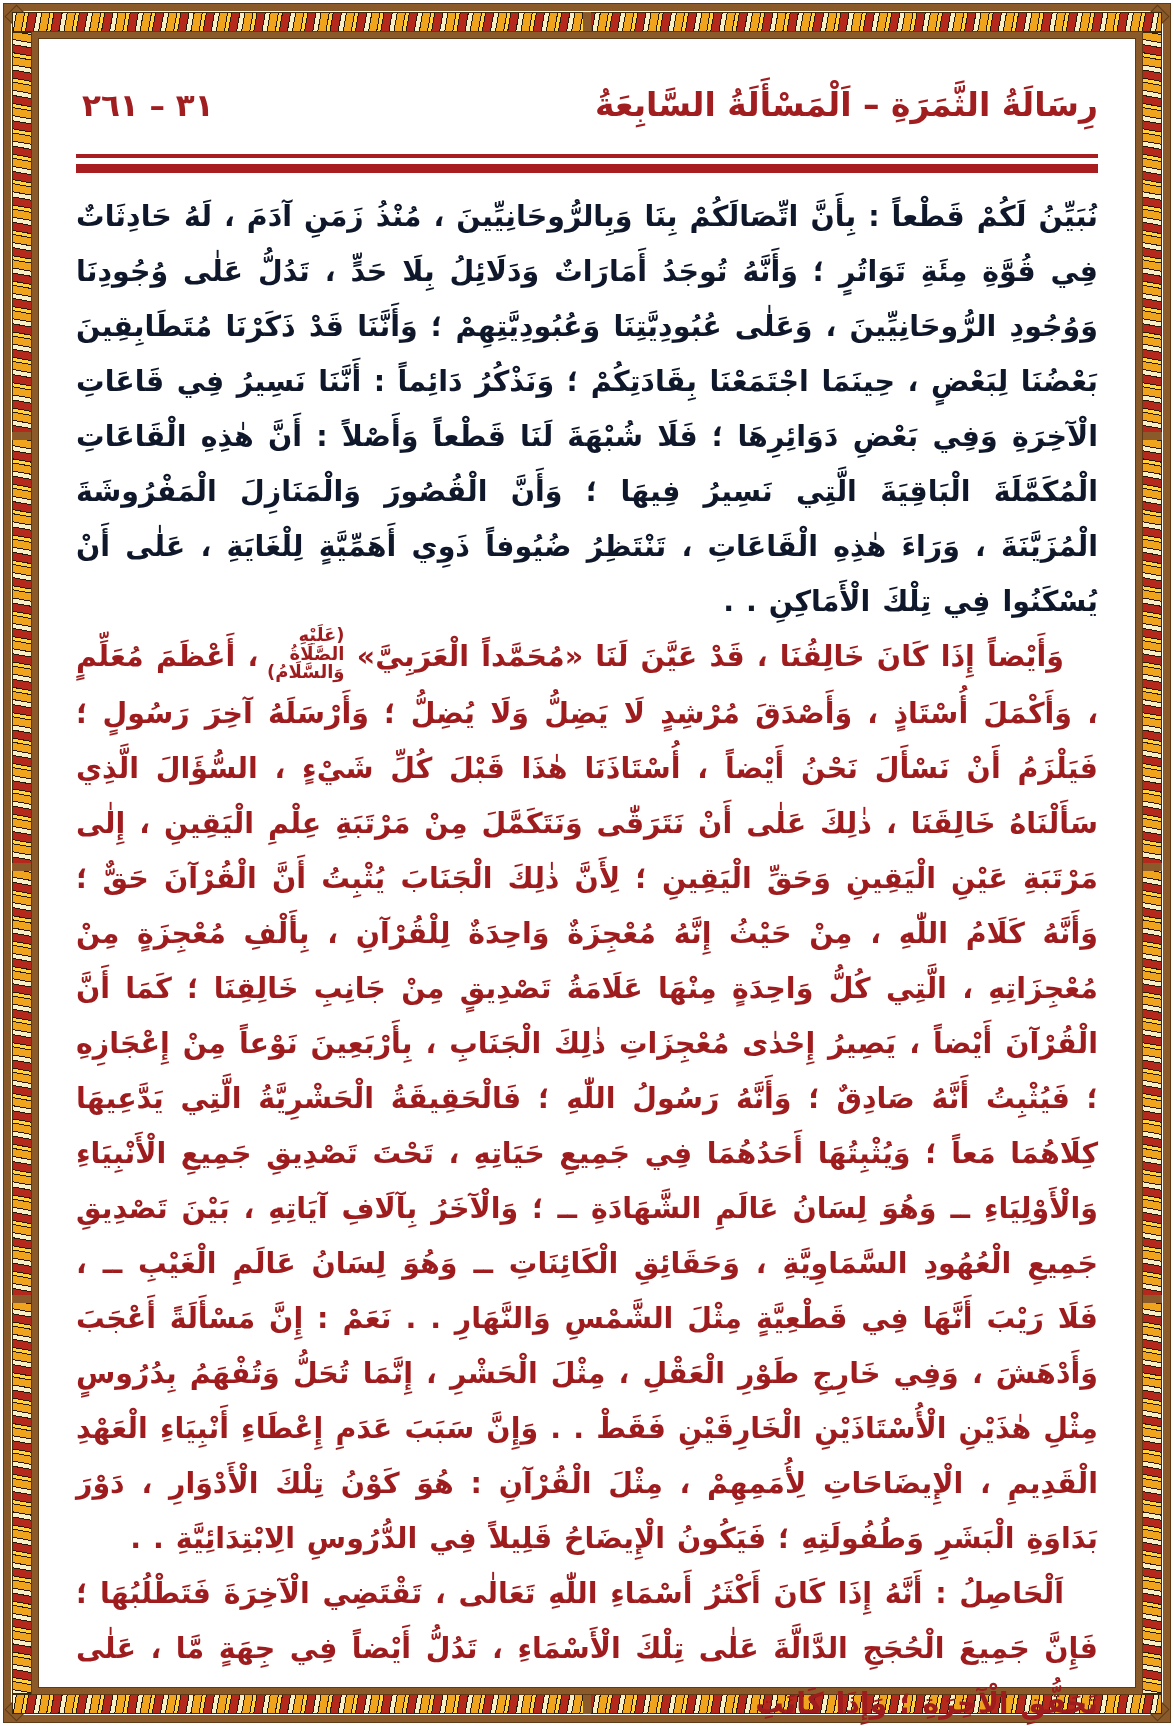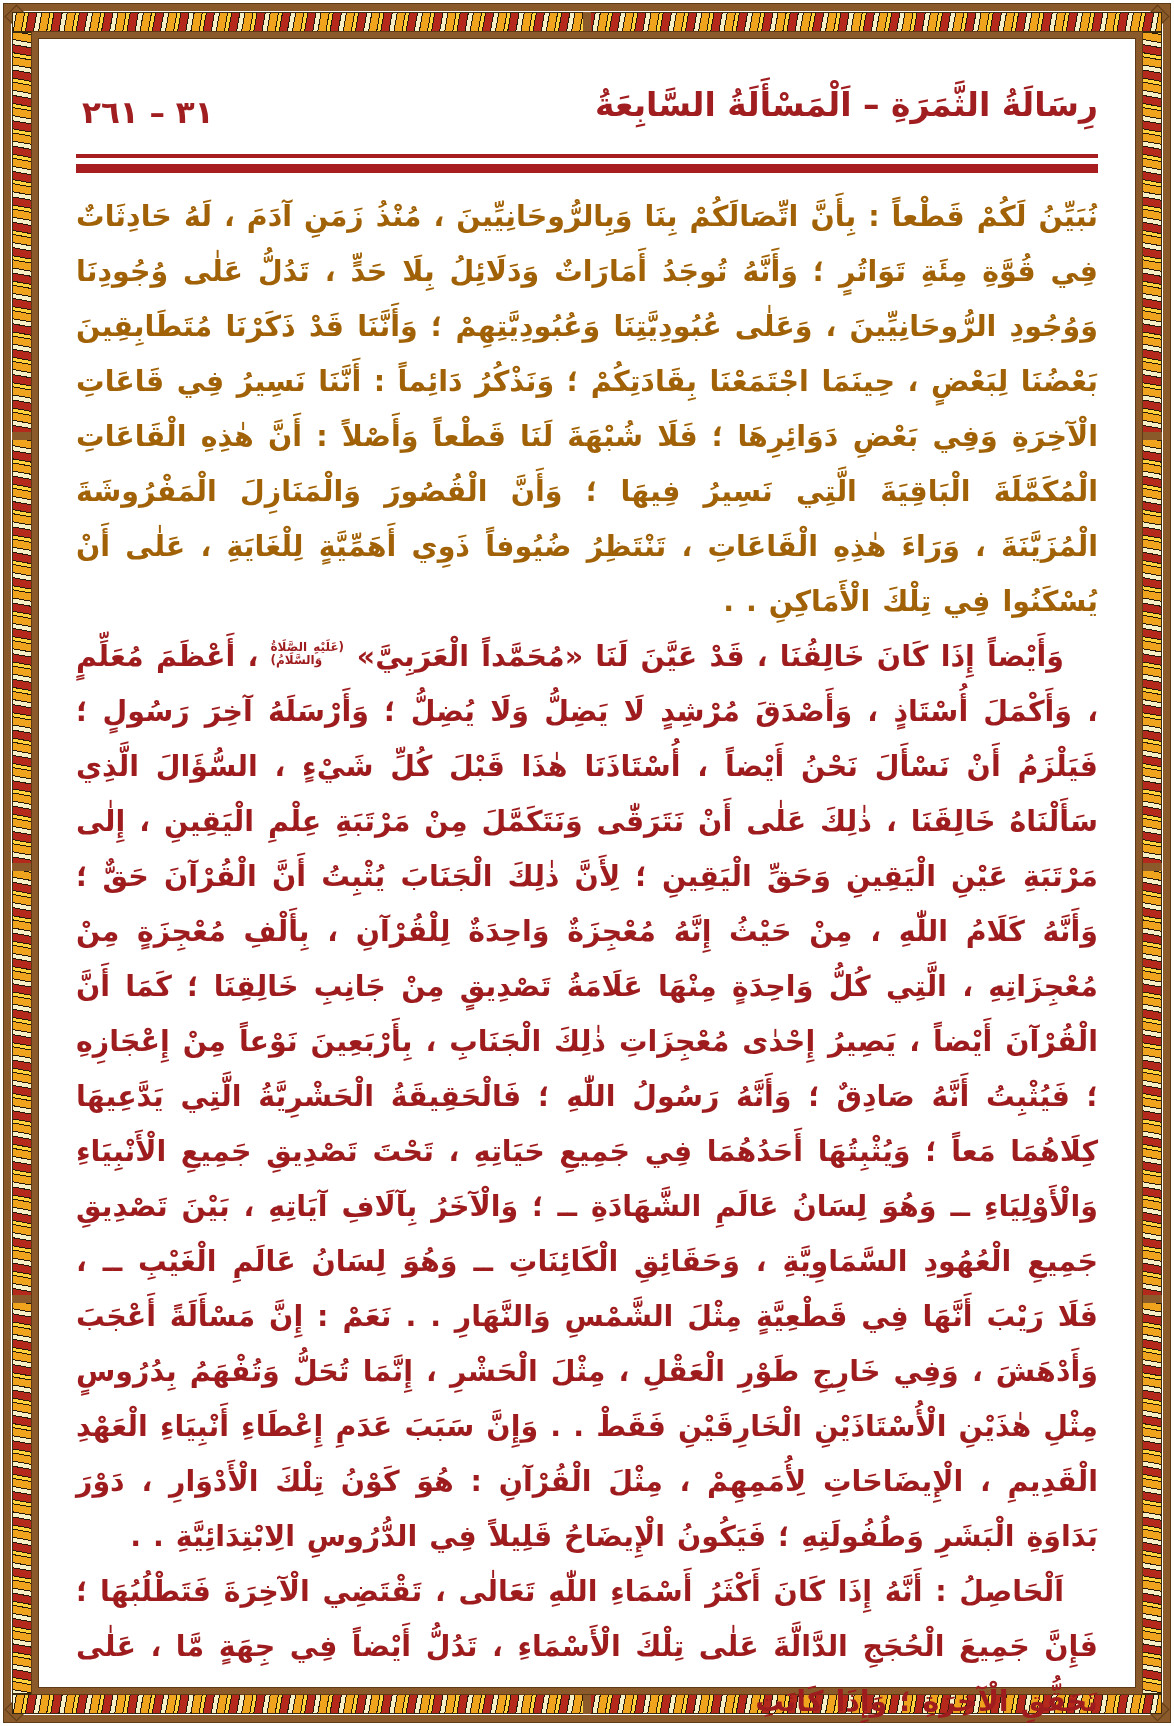--- a/index.html
+++ b/index.html
@@ -34,44 +34,44 @@
   .c-bl{bottom:-2px;left:-2px;} .c-br{bottom:-2px;right:-2px;}
   
   .content{position:absolute;inset:44px;padding:18px 32px 0 32px;}
   .header{position:relative;height:70px;margin-top:8px;}
   .title{
     margin:0;
     font-size:33px;font-weight:bold;color:#a01d20;
     line-height:70px;letter-spacing:0;
   }
   .page-num{
-    position:absolute;left:6px;top:7px;
+    position:absolute;left:6px;top:0;
     font-size:31px;font-weight:bold;color:#a01d20;line-height:70px;
     direction:rtl;
   }
   .rules{margin-top:14px;}
   .rule-thin{height:4px;background:#a81d20;}
   .rule-gap{height:6px;}
   .rule-thick{height:9px;background:#a81d20;}
   .body-text{
     direction:rtl;
     margin-top:16px;
     font-size:28.5px;font-weight:bold;
     line-height:55px;
     text-align:justify;
     word-spacing:2px;
   }
   .body-text p{margin:0;}
-  .para-black{color:#a16207;}
+  .para-black{color:#0f172a;}
   .para-red{color:#9e1c1e;text-indent:34px;}
   .honorific{
     display:inline-block;
-    font-size:12px;line-height:1.05;
+    font-size:18px;line-height:1.05;
     max-width:74px;
-    text-align:left;
+    text-align:right;
     vertical-align:middle;
     transform:translateY(-4px);
     text-indent:0;
   }
 </style>
 </head>
 <body>
 
 <div class="page">
 

